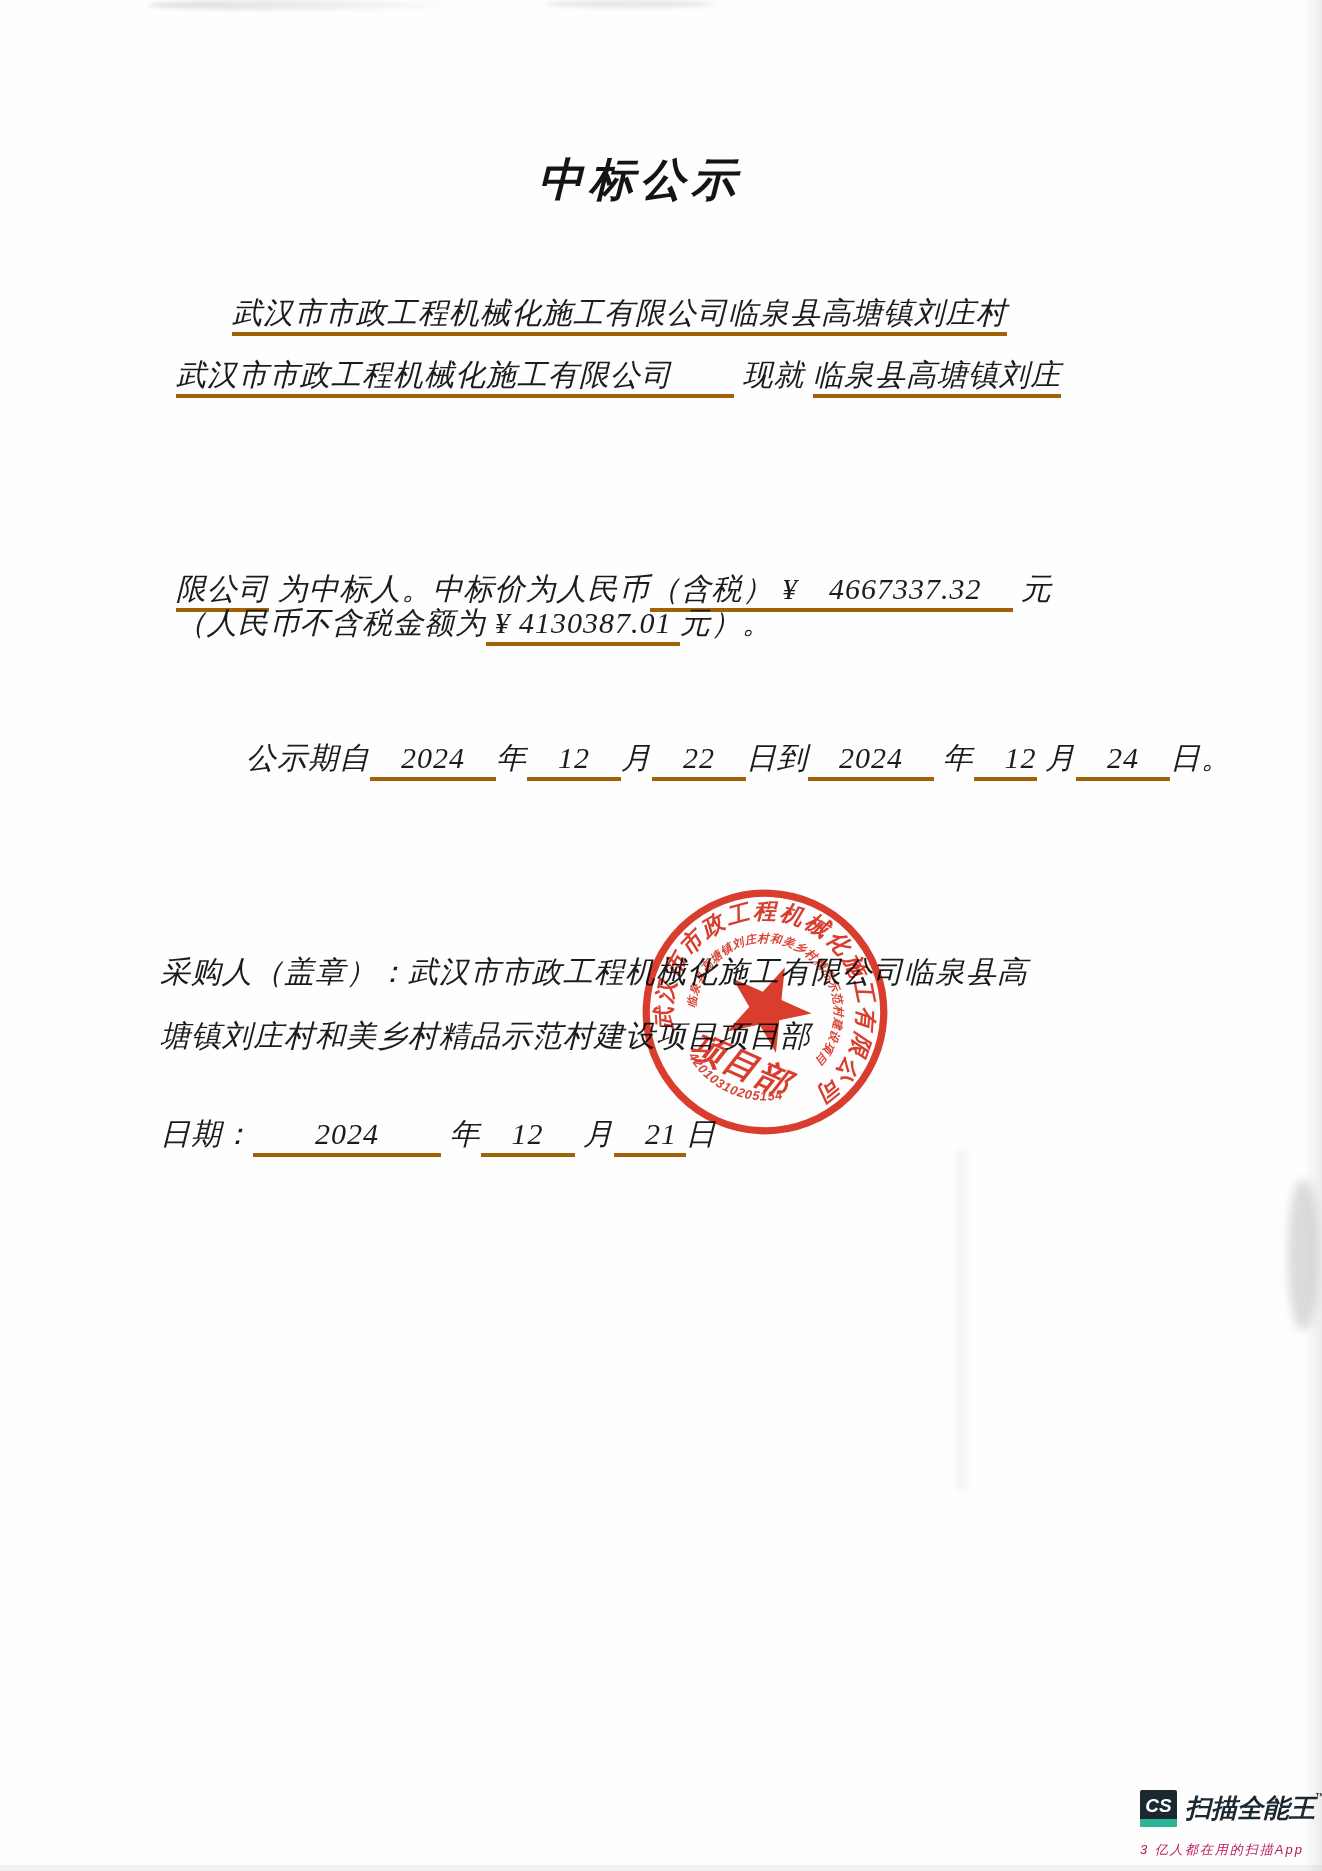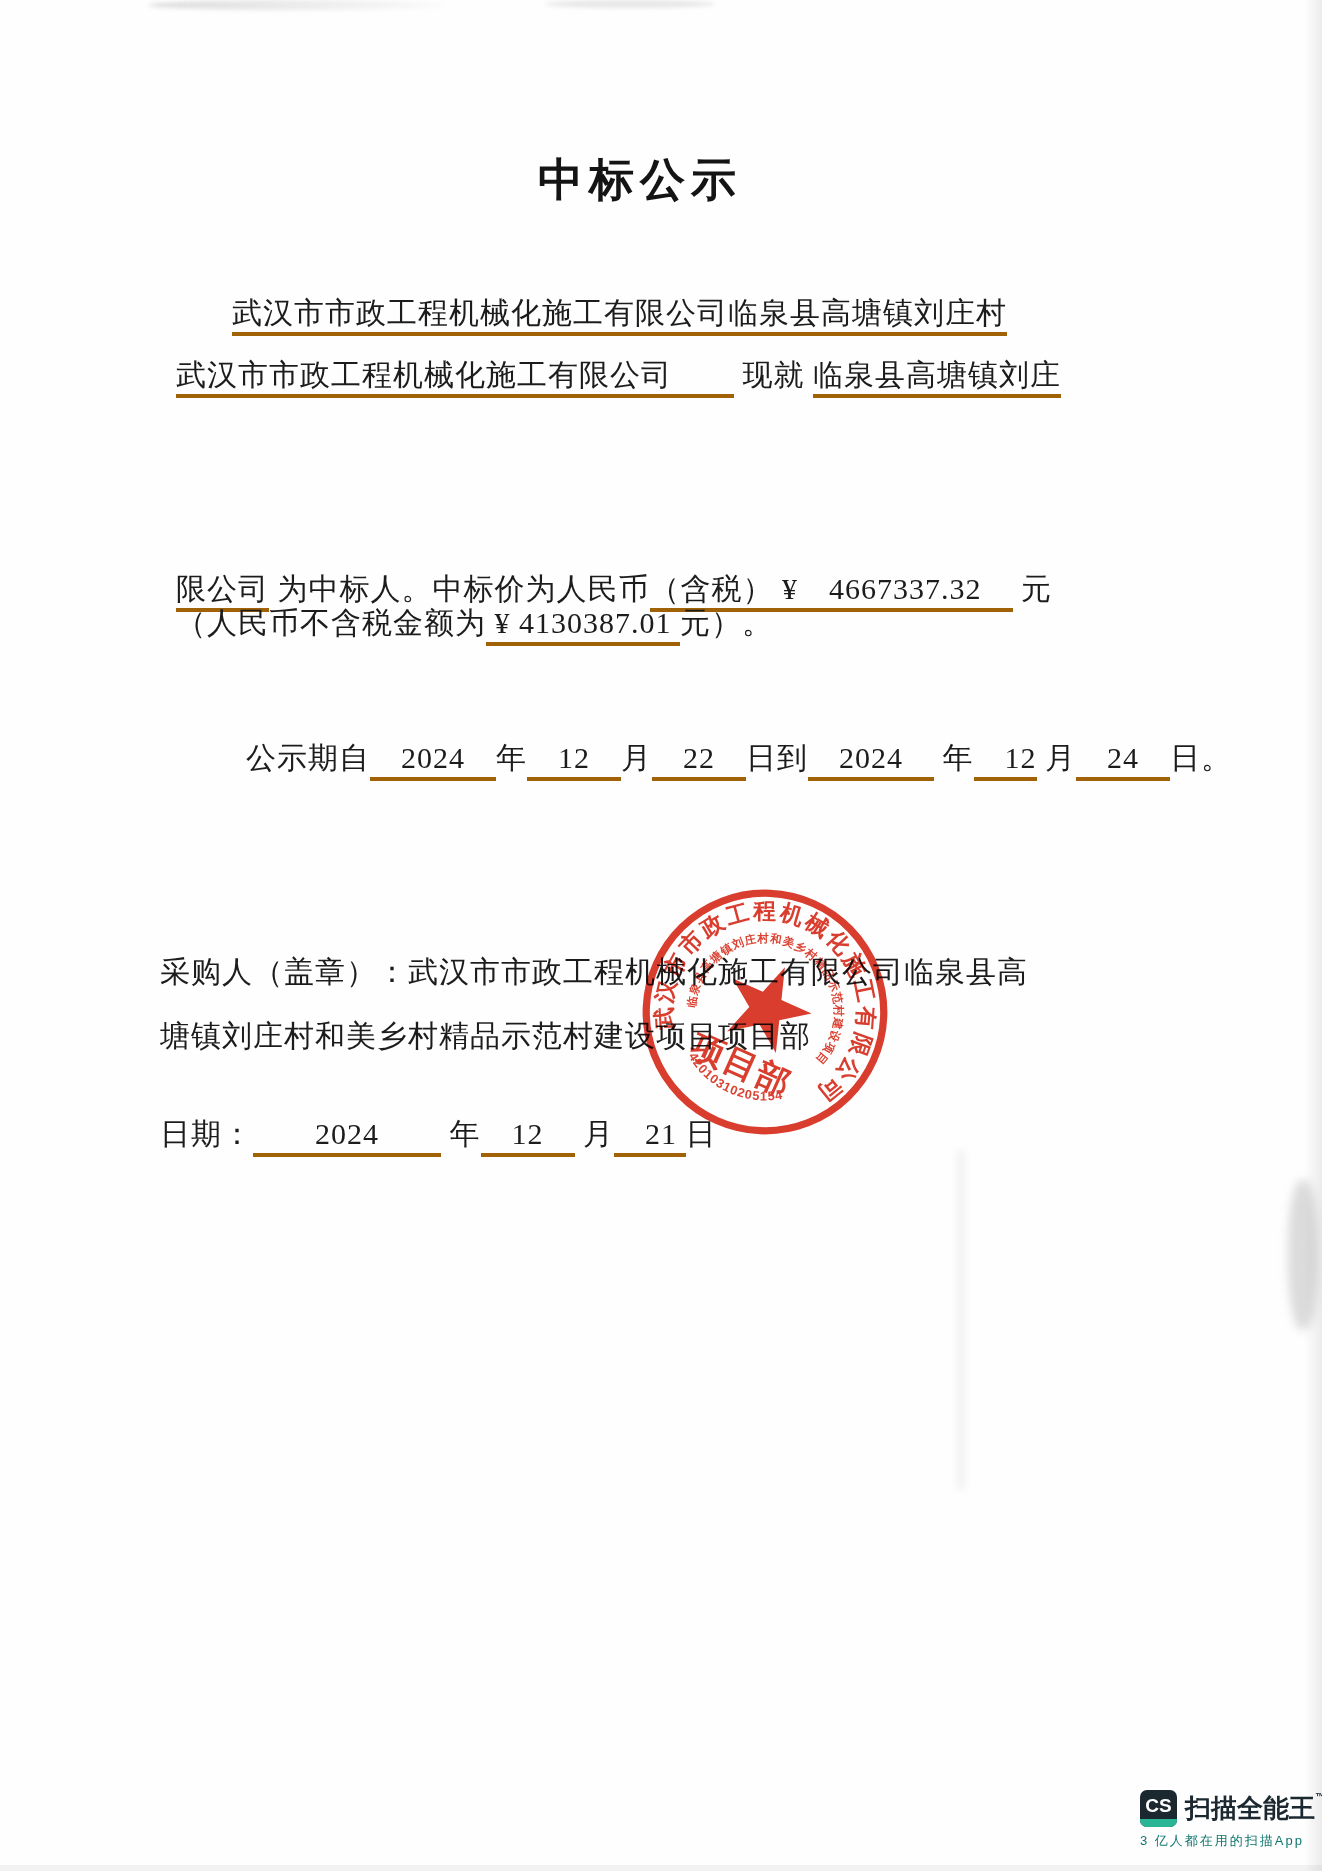--- a/index.html
+++ b/index.html
@@ -1,19 +1,19 @@
 <!DOCTYPE html>
 <html><head>
 <meta charset="utf-8">
 <style>
   html,body { margin:0; padding:0; background:#ffffff; }
   .page {
     position:relative; width:1322px; height:1871px;
     background:#fefefe; overflow:hidden;
-    font-family:"Liberation Serif", serif; color:#1f1f1f;
+    font-family:"Liberation Serif", serif; color:#1f1f1f;font-style:italic;
   }
   .doc-title {
     position:absolute; top:150px; left:0; width:1280px;
     text-align:center; font-size:45px; font-weight:700; letter-spacing:6px;
     color:#141414;
   }
   .tline {
     position:absolute; font-size:30px; letter-spacing:1px;
     white-space:pre; line-height:40px; color:#1c1c1c;
   }
@@ -39,37 +39,37 @@
   }
   .stamp svg { width:272px; height:272px; }
   .st-outer { font-family:"Liberation Sans", sans-serif; font-size:25px; font-weight:700; fill:#d62c1c; letter-spacing:3px; }
   .st-inner { font-family:"Liberation Sans", sans-serif; font-size:12.5px; font-weight:700; fill:#d83221; letter-spacing:1px; }
   .st-center { font-family:"Liberation Sans", sans-serif; font-size:37px; font-weight:700; fill:#d62c1c; letter-spacing:2px; }
   .st-num { font-family:"Liberation Sans", sans-serif; font-size:14px; font-weight:700; fill:#d83221; letter-spacing:1px; }
   
   .wm { position:absolute; left:1140px; top:1790px; width:170px; }
   .wm-row { display:flex; align-items:center; }
   .wm-icon {
-    position:relative; width:37px; height:37px; border-radius:7px;
+    position:relative; width:37px; height:37px; border-radius:2px;
     background:#1b2830; overflow:hidden; flex:0 0 auto;
     display:flex; align-items:center; justify-content:center;
   }
   .wm-icon .cs {
     color:#ffffff; font-family:"Liberation Sans", sans-serif;
     font-weight:700; font-size:19px; margin-top:-6px; letter-spacing:0;
   }
   .wm-icon .strip { position:absolute; left:0; right:0; bottom:0; height:8px; background:#2ab597; }
   .wm-name {
     margin-left:8px; font-family:"Liberation Sans", sans-serif;
     font-size:26px; font-weight:700; color:#1b2830; white-space:nowrap;
   }
   .wm-tm { font-size:10px; vertical-align:top; color:#1b2830; }
   .wm-tag {
-    margin-top:5px; font-family:"Liberation Sans", sans-serif;
-    font-size:13px; color:#0f766e; letter-spacing:2px; white-space:nowrap;
+    margin-top:14px; font-family:"Liberation Sans", sans-serif;
+    font-size:13px; color:#be185d; letter-spacing:2px; white-space:nowrap;
   }
   
   .art { position:absolute; pointer-events:none; }
   .art-top1 { left:148px; top:0; width:300px; height:10px;
     background:linear-gradient(90deg, rgba(130,130,130,.28), rgba(190,190,190,.05));
     border-radius:50%; filter:blur(2px); }
   .art-top2 { left:545px; top:0; width:170px; height:8px;
     background:rgba(150,150,150,.22); border-radius:50%; filter:blur(2px); }
   .art-right-band { right:0; top:0; width:18px; height:1871px;
     background:linear-gradient(270deg, rgba(140,140,140,.16), rgba(140,140,140,0)); }

